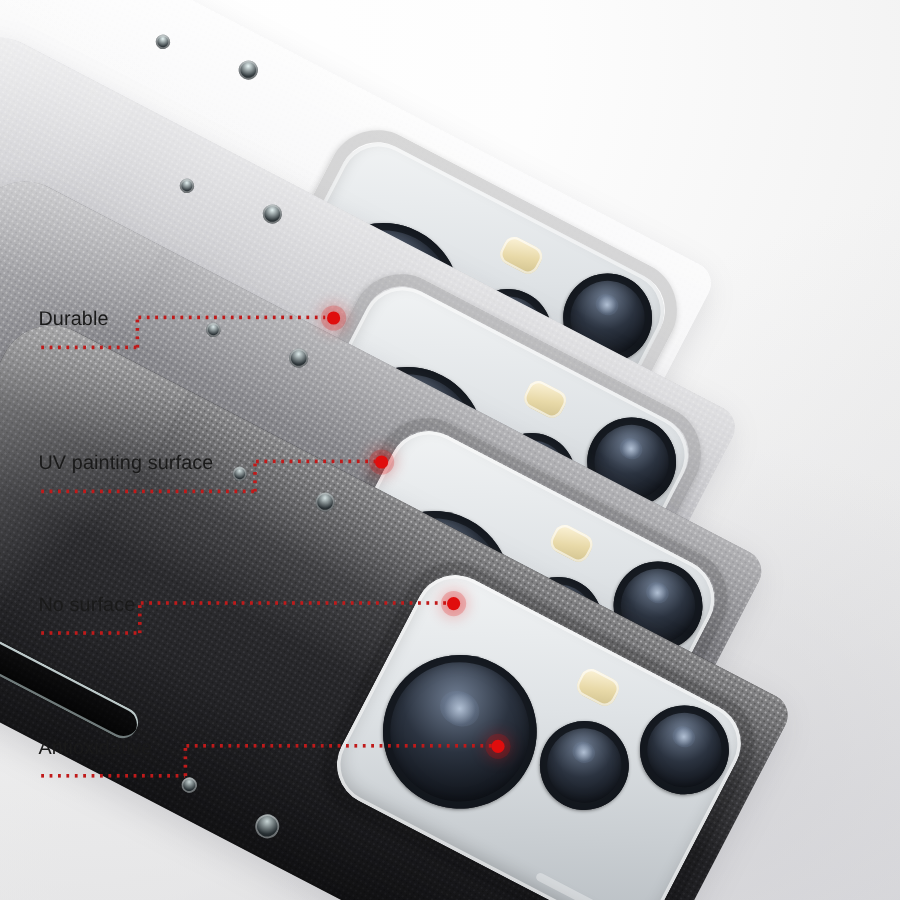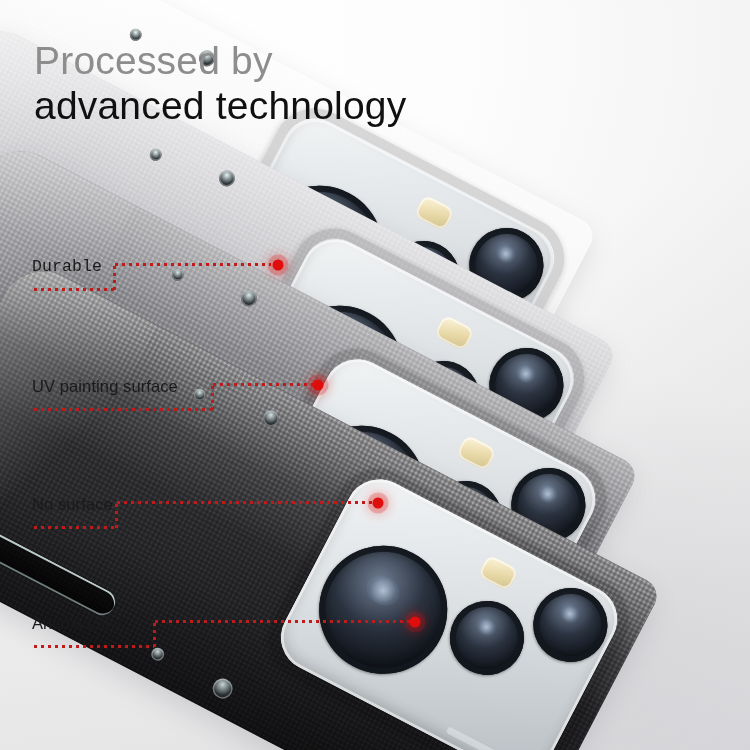--- a/index.html
+++ b/index.html
@@ -290,29 +290,25 @@
           <div class="flash"></div>
           <div class="camlabel"></div>
         </div>
       </div>
     </div>
   </div>
 
   <div class="bg-shade a"></div>
   <div class="bg-shade b"></div>
 
-  <div class="heading">
-    <span class="l1">Processed by</span>
-    <span class="l2">advanced technology</span>
-  </div>
 
   <div class="callouts">
 
     <div class="callout">
-      <div style="position:absolute;left:32px;top:255px;width:200px;height:30px;font-family:Liberation Mono, monospace;">
+      <div style="position:absolute;left:32px;top:255px;width:200px;height:30px;">
         <span class="label">Durable</span>
       </div>
       <div class="dot-h" style="left:32px;top:288px;width:82px;"></div>
       <div class="dot-v" style="left:113px;top:264px;height:26px;"></div>
       <div class="dot-h" style="left:113px;top:263px;width:158px;"></div>
       <div class="reddot" style="left:278px;top:265px;"></div>
     </div>
 
     <div class="callout">
       <div style="position:absolute;left:32px;top:375px;width:250px;height:30px;">

